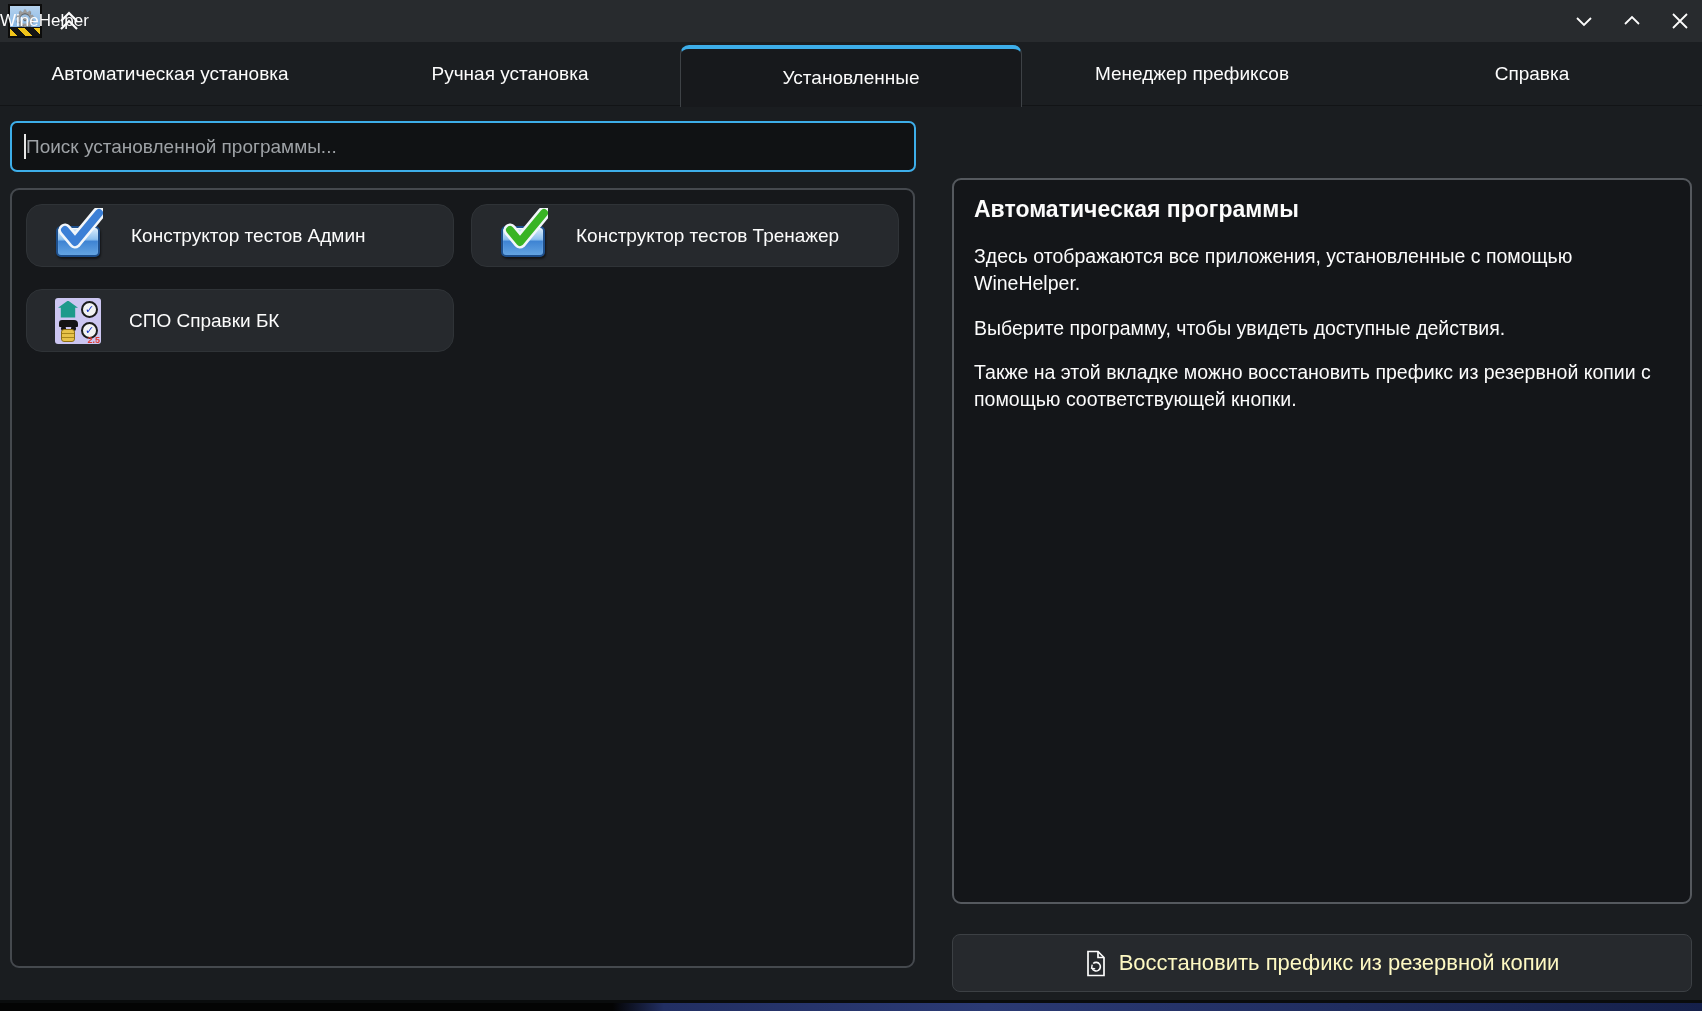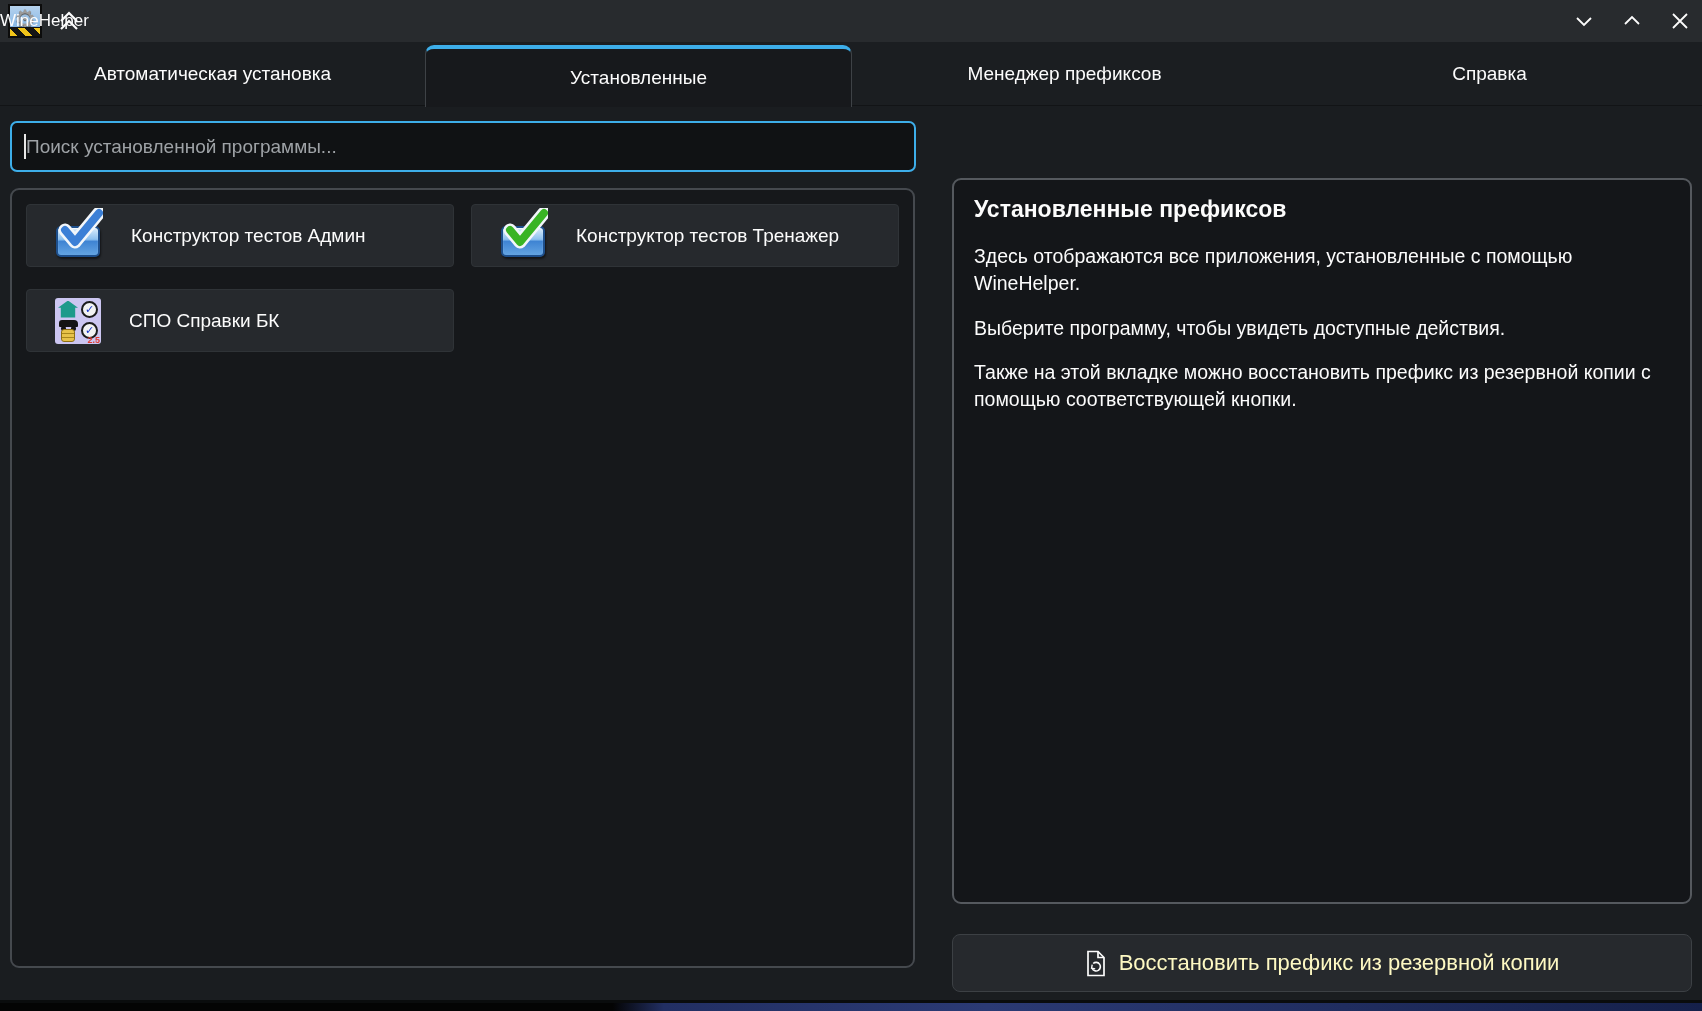--- a/index.html
+++ b/index.html
@@ -33,21 +33,21 @@
   .search-wrap { position:absolute; left:10px; top:121px; width:906px; height:51px; }
   .search-input { width:100%; height:100%; background:#101214; border:2px solid #3daee9; border-radius:7px;
                   color:#14b8a6; font-size:19px; padding:0 14px; font-family:inherit; outline:none; caret-color:#fcfcfc; }
   .search-input::placeholder { color:#9ea2a6; }
   .caret { position:absolute; left:14px; top:13px; width:2px; height:25px; background:#e8e8e8; }
 
   
   .left-panel { position:absolute; left:10px; top:188px; width:905px; height:780px; background:#16181b;
                 border:2px solid #45494e; border-radius:9px; padding:14px;
                 display:grid; grid-template-columns:1fr 1fr; column-gap:17px; row-gap:22px; align-content:start; }
-  .prog-btn { height:63px; background:#26292d; border:1px solid #2f3337; border-radius:4px;
+  .prog-btn { height:63px; background:#26292d; border:1px solid #2f3337; border-radius:16px;
               display:flex; align-items:center; padding:0 10px 0 28px; gap:28px; }
   .prog-label { font-size:19px; color:#fcfcfc; white-space:nowrap; }
 
   
   .cb-icon { position:relative; width:48px; height:48px; flex:0 0 auto; }
   .cb-box { position:absolute; left:1px; bottom:3px; width:44px; height:31px; border:2px solid #1d4f8c; border-radius:5px;
             background:linear-gradient(180deg,#d9ecfb 0%,#8cc0ef 42%,#3f84d3 50%,#63a4e2 100%);
             box-shadow:inset 0 1px 1px rgba(255,255,255,.7), 1px 2px 2px rgba(0,0,0,.5); }
   .cb-check { position:absolute; left:2px; top:-4px; width:46px; height:44px; }
 
@@ -112,20 +112,23 @@
             <path d="M4 4 L18 18 M18 4 L4 18"></path>
           </svg>
       </div>
     </div>
   </div>
 
   <div class="tabbar">
     <div class="tab">
         <span>Автоматическая установка</span>
       </div>
+    <div class="tab">
+        <span>Ручная установка</span>
+      </div>
     <div class="tab active">
         <span>Установленные</span>
       </div>
     <div class="tab">
         <span>Менеджер префиксов</span>
       </div>
     <div class="tab">
         <span>Справка</span>
       </div>
   </div>
@@ -170,21 +173,21 @@
         <div class="spo-coins"></div>
         <div class="spo-clock" style="bottom:5px;">✓</div>
         <div class="spo-badge">2.5</div>
       </div>
       <span class="prog-label">СПО Справки БК</span>
     </div>
 
   </div>
 
   <div class="info-panel">
-    <div class="info-title">Установленные префиксов</div>
+    <div class="info-title">Автоматическая программы</div>
     <div class="info-para">Здесь отображаются все приложения, установленные с помощью WineHelper.</div>
     <div class="info-para">Выберите программу, чтобы увидеть доступные действия.</div>
     <div class="info-para">Также на этой вкладке можно восстановить префикс из резервной копии с помощью соответствующей кнопки.</div>
   </div>
 
   <div class="restore-btn">
     <svg width="22" height="27" viewBox="0 0 22 27" fill="none" stroke="#fcfcfc" stroke-width="1.7">
       <path d="M3 1.5 H13 L19 7.5 V25.5 H3 Z"></path>
       <path d="M13 1.5 V7.5 H19"></path>
       <path d="M8.2 13.5 A4.3 4.3 0 1 1 7.2 18.5" stroke-width="1.6"></path>

